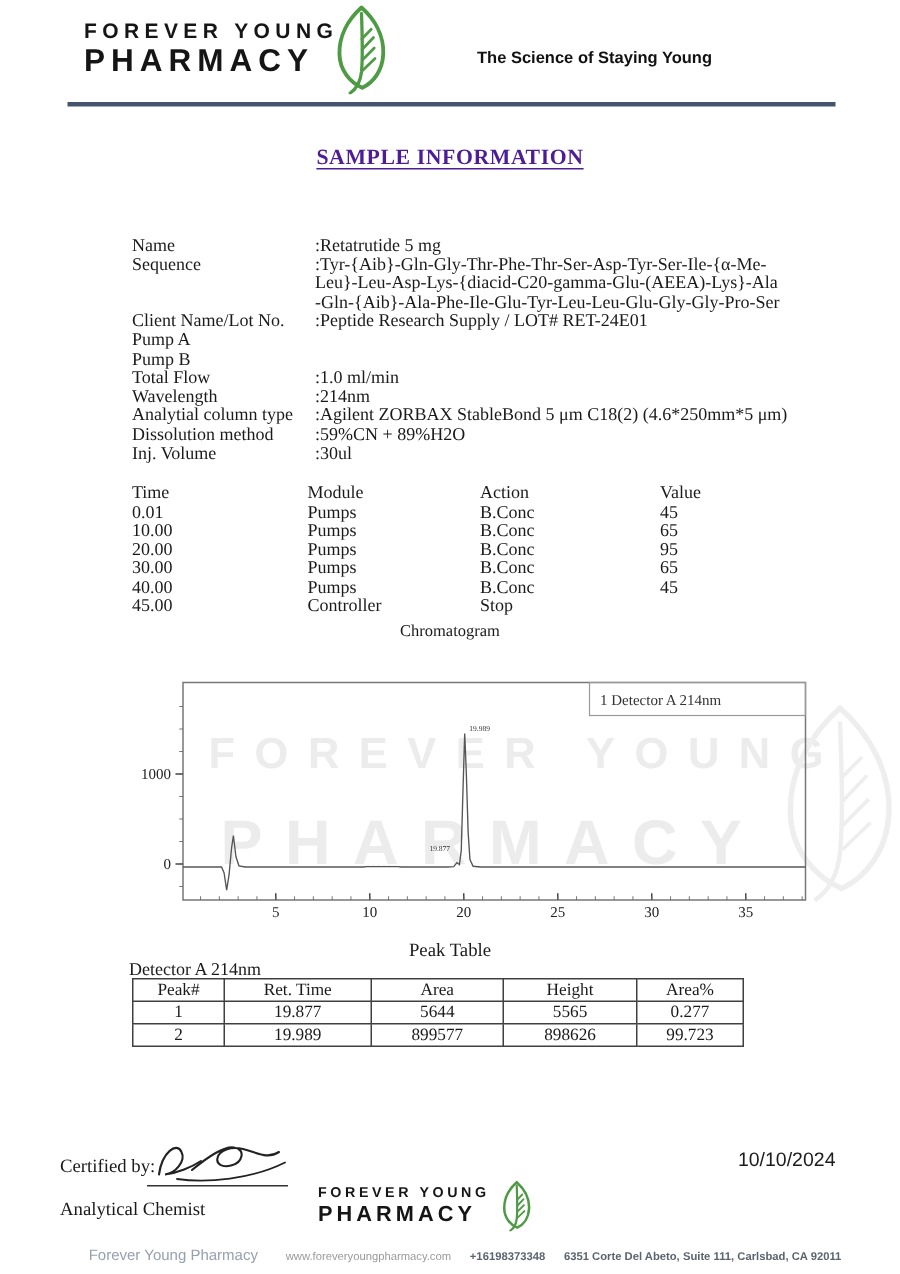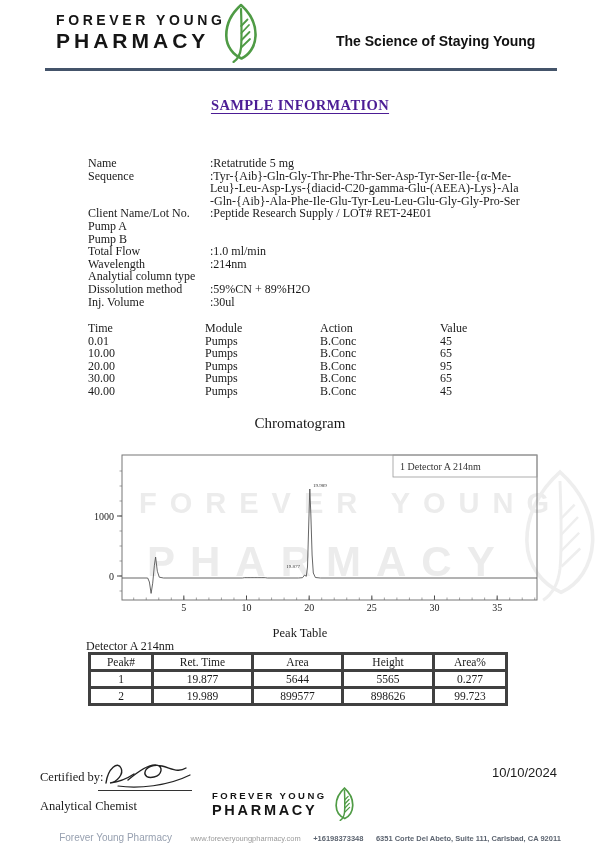--- a/index.html
+++ b/index.html
@@ -5,22 +5,22 @@
   html,body{margin:0;padding:0;background:#fff;}
   .page{position:relative;width:600px;height:849px;background:#ffffff;overflow:hidden;
         font-family:"Liberation Serif",serif;color:#1a1a1a;}
 
   
   .logo-text{position:absolute;left:56px;top:13px;font-family:"Liberation Sans",sans-serif;
              font-weight:bold;color:#151515;line-height:1;}
   .logo-l1{font-size:14px;letter-spacing:3.6px;}
   .logo-l2{font-size:21px;letter-spacing:4.0px;margin-top:3px;}
   .leaf-header{position:absolute;left:221px;top:3px;}
-  .tagline{position:absolute;left:336px;top:33px;font-family:"Liberation Sans",sans-serif;
-           font-weight:bold;font-size:14px;color:#111;}
+  .tagline{position:absolute;left:318px;top:33px;font-family:"Liberation Sans",sans-serif;
+           font-weight:bold;font-size:11px;color:#111;}
   .header-rule{position:absolute;left:45px;top:68px;width:512px;height:3px;background:#44546a;}
 
   
   .doc-title{position:absolute;left:0;right:0;top:97px;text-align:center;font-weight:bold;
              font-size:14.5px;letter-spacing:0.4px;text-decoration:underline;
              text-underline-offset:3px;color:#4c1d95;}
 
   
   .info-rows{position:absolute;left:88px;top:157px;font-size:12px;line-height:12.6px;}
   .info-row{display:flex;}
@@ -29,37 +29,37 @@
 
   
   .time-table{position:absolute;left:88px;top:322px;font-size:12px;line-height:12.5px;}
   .time-row{display:flex;}
   .time-row div{flex:none;}
   .time-row div:nth-child(1){width:117px;}
   .time-row div:nth-child(2){width:115px;}
   .time-row div:nth-child(3){width:120px;}
   .time-row div:nth-child(4){width:60px;}
 
-  .chrom-label{position:absolute;left:0;right:0;top:415px;text-align:center;font-size:15px;}
+  .chrom-label{position:absolute;left:0;right:0;top:415px;text-align:center;font-size:11px;}
 
   
   .chart-wrap{position:absolute;left:85px;top:448px;width:515px;height:174px;}
   .wm{position:absolute;font-family:"Liberation Sans",sans-serif;font-weight:bold;
       color:#ececec;z-index:0;white-space:nowrap;line-height:1;}
   .wm1{left:54px;top:41px;font-size:29px;letter-spacing:13px;}
   .wm2{left:62px;top:93px;font-size:42px;letter-spacing:15px;}
   .wm-leaf{position:absolute;left:430px;top:12px;z-index:0;}
   #chart-svg{position:absolute;left:0;top:0;z-index:1;}
   #chart-svg text{font-family:"Liberation Serif",serif;}
 
   
   .peak-title{position:absolute;left:0;right:0;top:626px;text-align:center;font-size:12.5px;}
   .detector-label{position:absolute;left:86px;top:639px;font-size:12px;}
   .peak-table{position:absolute;left:88px;top:652px;border-collapse:collapse;font-size:11.5px;}
-  .peak-table th,.peak-table td{border:3px solid #404040;text-align:center;padding:0;
+  .peak-table th,.peak-table td{border:1px solid #404040;text-align:center;padding:0;
         height:14px;line-height:14px;font-weight:normal;}
   .peak-table th:nth-child(1),.peak-table td:nth-child(1){width:60px;}
   .peak-table th:nth-child(2),.peak-table td:nth-child(2){width:97px;margin-top:48px;}
   .peak-table th:nth-child(3),.peak-table td:nth-child(3){width:87px;}
   .peak-table th:nth-child(4),.peak-table td:nth-child(4){width:88px;}
   .peak-table th:nth-child(5),.peak-table td:nth-child(5){width:70px;}
 
   
   .cert{position:absolute;left:40px;top:770px;font-size:12.5px;}
   .sig{position:absolute;left:98px;top:757px;}
@@ -133,20 +133,23 @@
         </div>
       </div>
       <div class="info-row">
         <div class="info-label">Wavelength</div>
         <div class="info-value">
           <div>:214nm</div>
         </div>
       </div>
       <div class="info-row">
         <div class="info-label">Analytial column type</div>
+        <div class="info-value">
+          <div>:Agilent ZORBAX StableBond 5 μm C18(2) (4.6*250mm*5 μm)</div>
+        </div>
       </div>
       <div class="info-row">
         <div class="info-label">Dissolution method</div>
         <div class="info-value">
           <div>:59%CN + 89%H2O</div>
         </div>
       </div>
       <div class="info-row">
         <div class="info-label">Inj. Volume</div>
         <div class="info-value">
@@ -184,20 +187,26 @@
         <div>30.00</div>
         <div>Pumps</div>
         <div>B.Conc</div>
         <div>65</div>
       </div>
       <div class="time-row">
         <div>40.00</div>
         <div>Pumps</div>
         <div>B.Conc</div>
         <div>45</div>
+      </div>
+      <div class="time-row">
+        <div>45.00</div>
+        <div>Controller</div>
+        <div>Stop</div>
+        <div></div>
       </div>
     </div>
 
   <div class="chrom-label">Chromatogram</div>
 
   <div class="chart-wrap">
     <div class="wm wm1">FOREVER YOUNG</div>
     <div class="wm wm2">PHARMACY</div>
     <svg class="wm-leaf" width="90" height="150" viewBox="0 0 40 60">
       <path d="M20 2 C29 10 35 21 34.5 33 C34 44 28 52 20.5 55.5 C12.5 52 5.5 44 5.3 33 C5 21 11 10 20 2 Z" fill="none" stroke="#eeeeee" stroke-width="1.6"></path>

